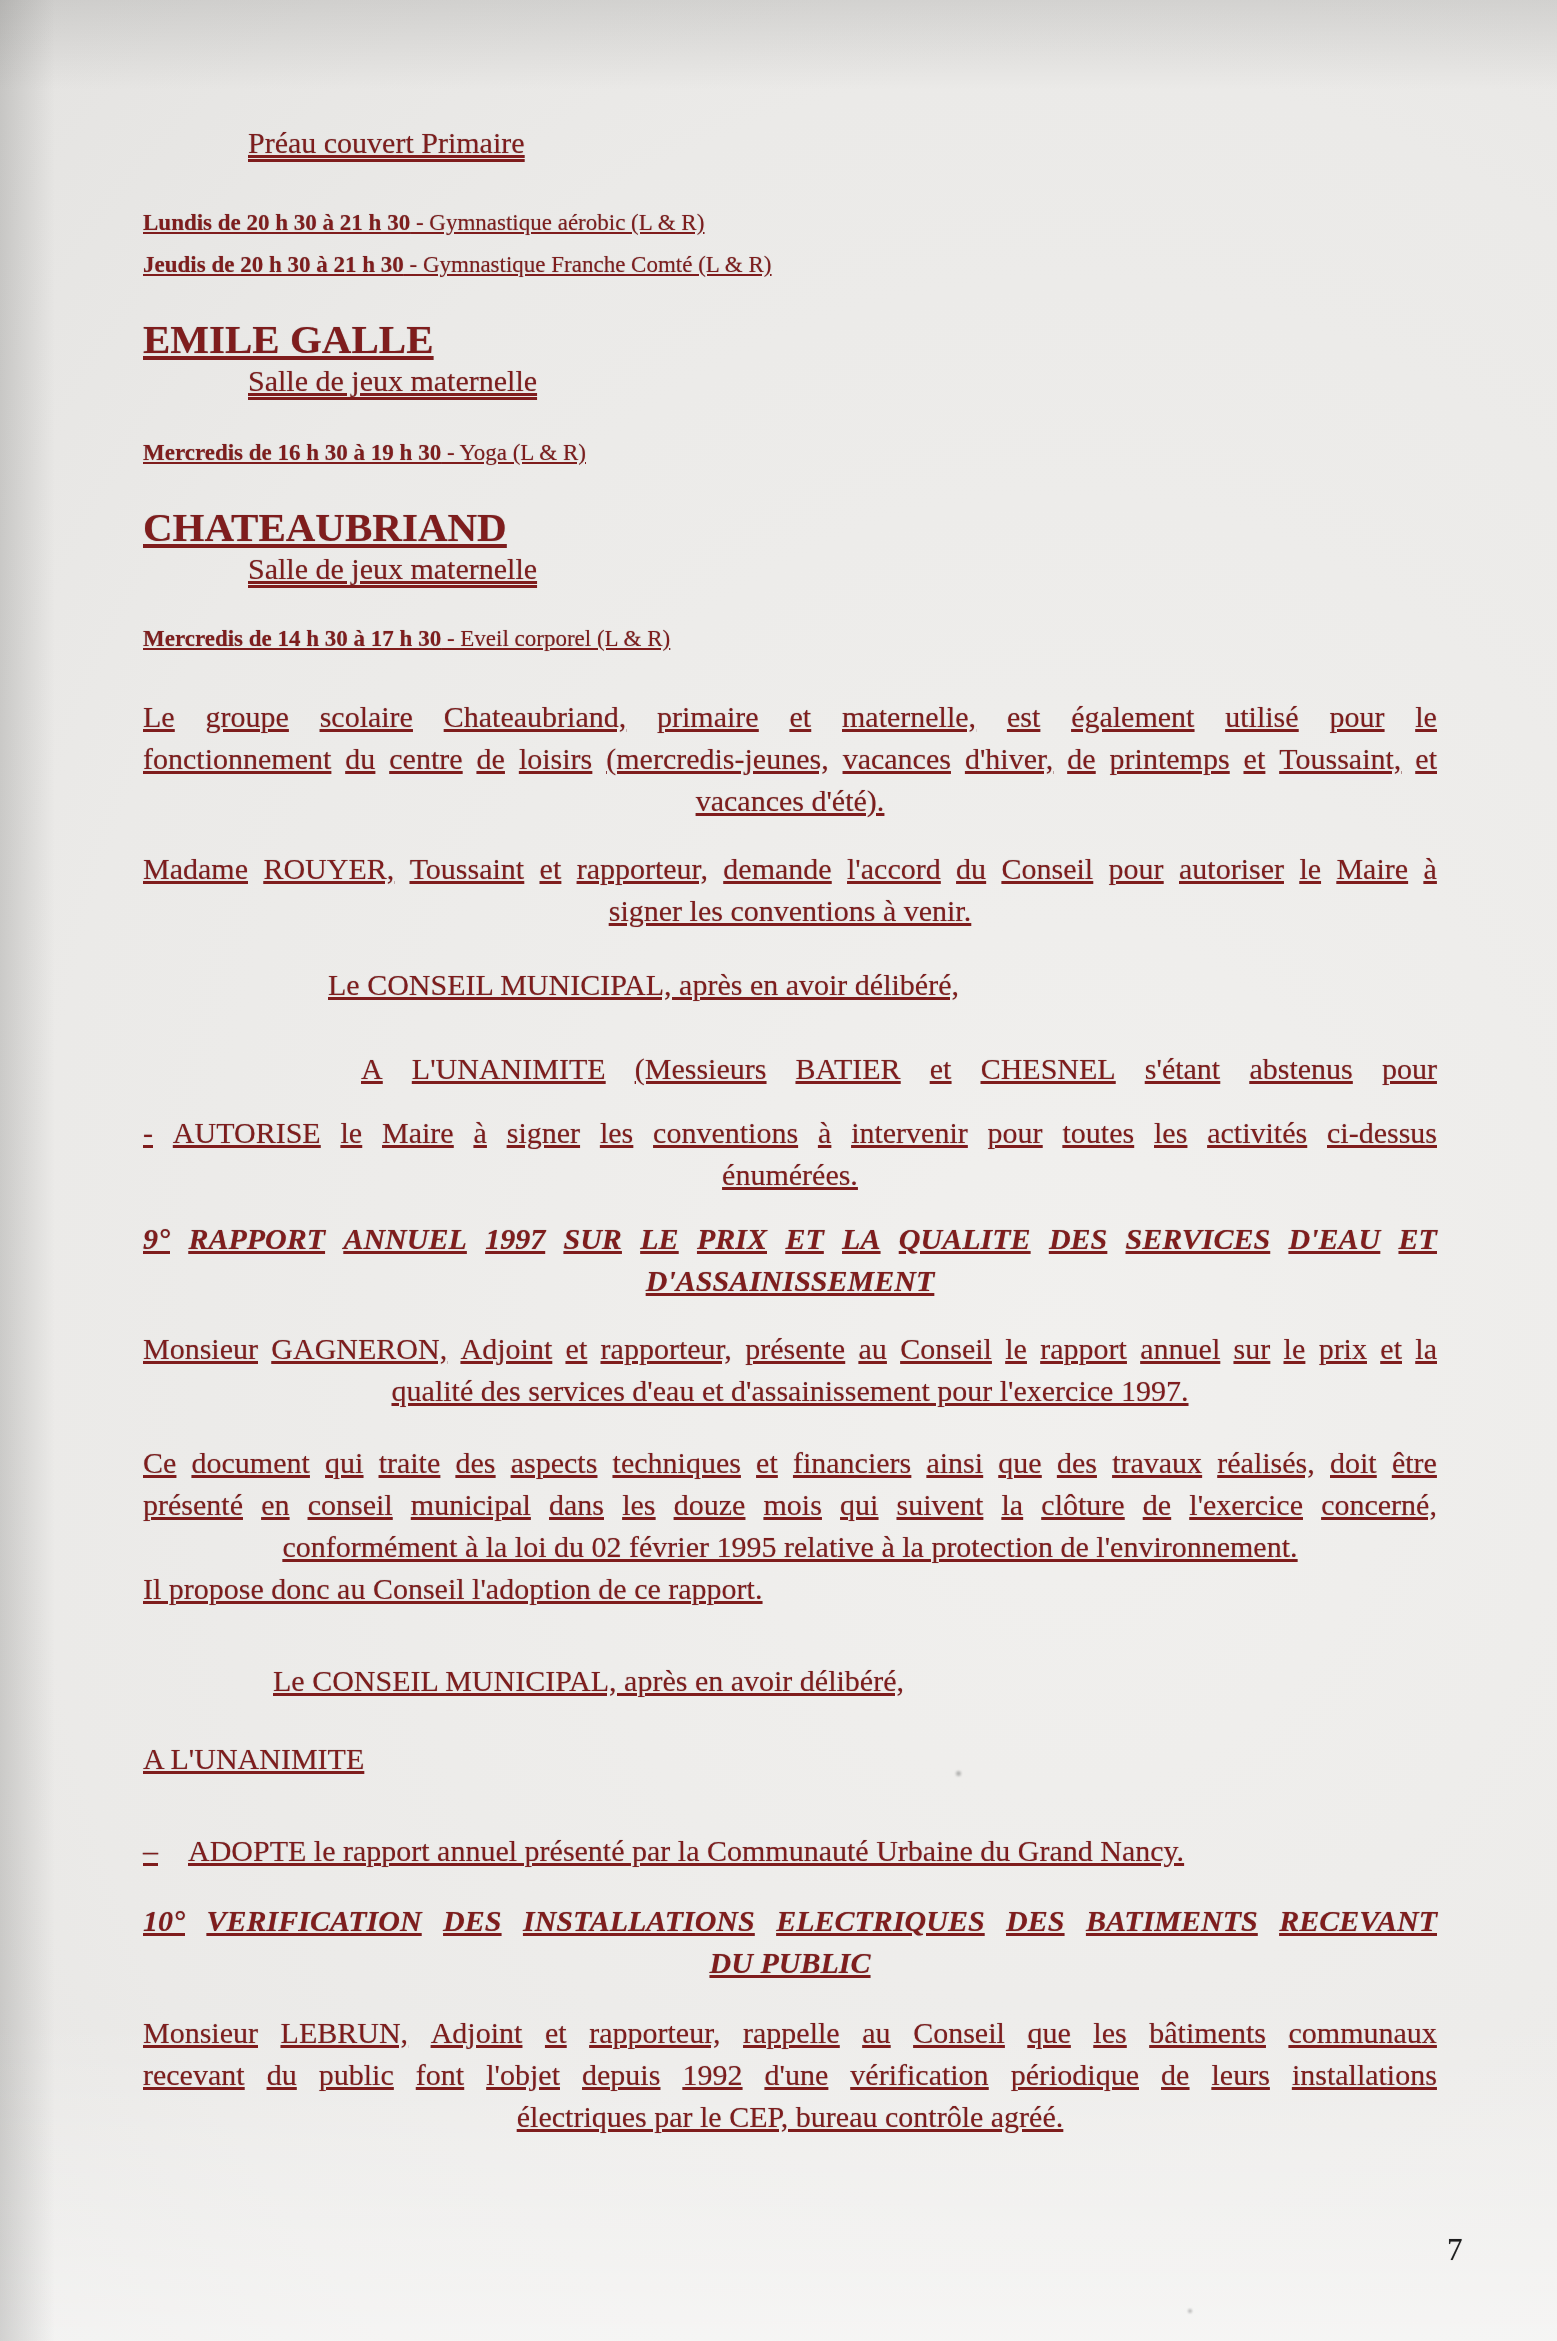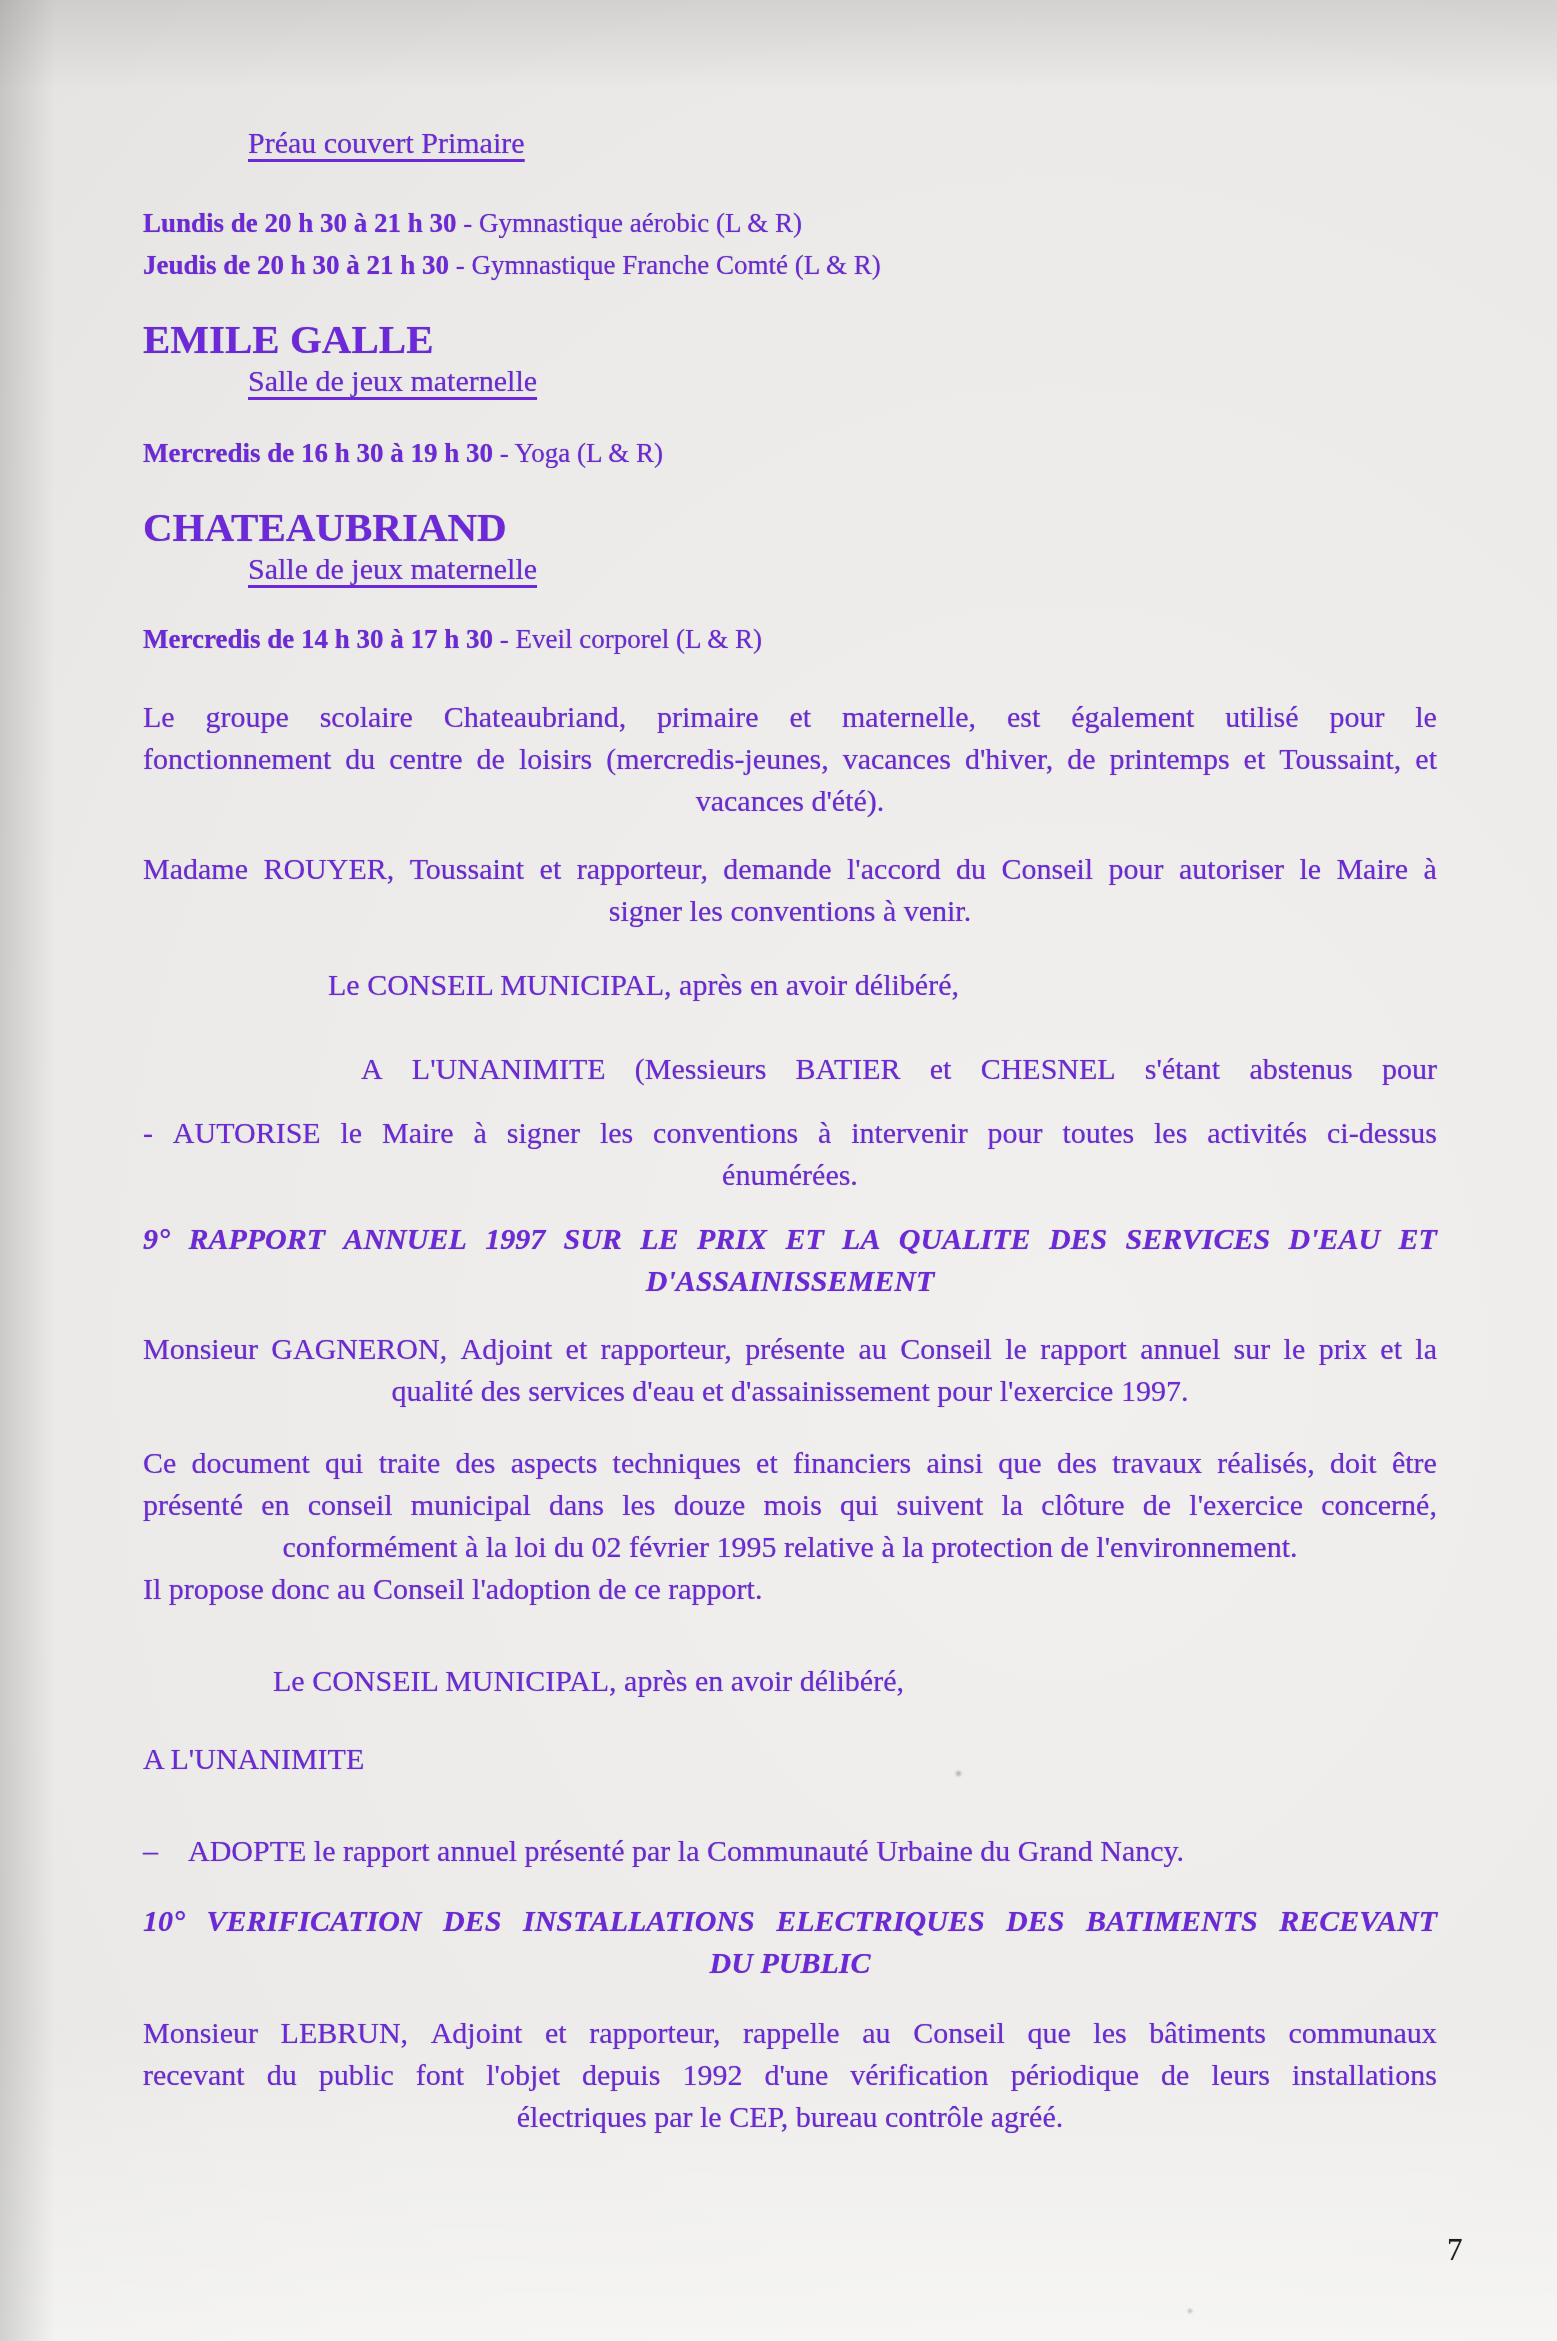--- a/index.html
+++ b/index.html
@@ -14,28 +14,29 @@
       linear-gradient(90deg, rgba(90,90,88,0.22) 0px, rgba(90,90,88,0) 55px),
       linear-gradient(180deg, rgba(90,90,88,0.16) 0px, rgba(90,90,88,0) 90px),
       linear-gradient(0deg, rgba(255,255,255,0.5) 0px, rgba(255,255,255,0) 320px),
       radial-gradient(120% 100% at 68% 58%, #f1f0ee 0%, #ebeae8 55%, #e3e2e0 85%, #dad9d7 100%);
   }
   .speck{position:absolute;background:rgba(70,70,70,0.35);border-radius:50%;filter:blur(1px);}
   .speck1{left:956px;top:1771px;width:5px;height:5px;}
   .speck2{left:1188px;top:2309px;width:4px;height:4px;}
   .content{
     position:absolute;left:143px;top:0;width:1294px;
-    font-size:30px;line-height:42px;color:#6d28d9;
+    font-size:30px;line-height:42px;color:#7f1d1d;
     text-shadow:0 0 1px rgba(25,25,25,0.45);
+    text-decoration:underline;
   }
   .b{font-weight:bold;}
   .rest{white-space:pre-wrap;}
   .ul{text-decoration:underline;text-decoration-thickness:2.5px;text-underline-offset:6px;}
   .indent1{margin-left:105px;}
-  .sched{font-size:27px;}
+  .sched{font-size:23px;}
   .school{font-weight:bold;font-size:41px;}
   .hpara{font-weight:bold;font-style:italic;font-size:30px;}
   .jline{display:block;}
   .jline.flexed{display:flex;justify-content:space-between;flex-wrap:nowrap;}
   .lline{text-align:center;}
   .conseil1{margin-top:32px;margin-left:185px;}
   .unanim1{margin-top:42px;margin-left:218px;width:1076px;}
   .conseil2{margin-top:50px;margin-left:130px;}
   .unanim2{margin-top:36px;}
   .adopte{margin-top:50px;}

